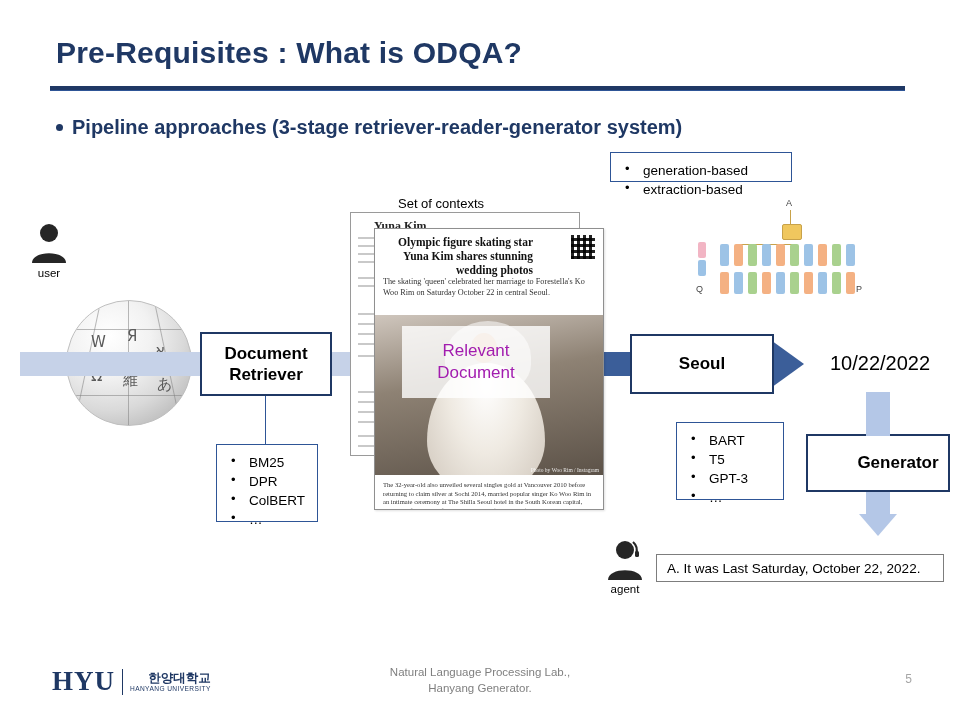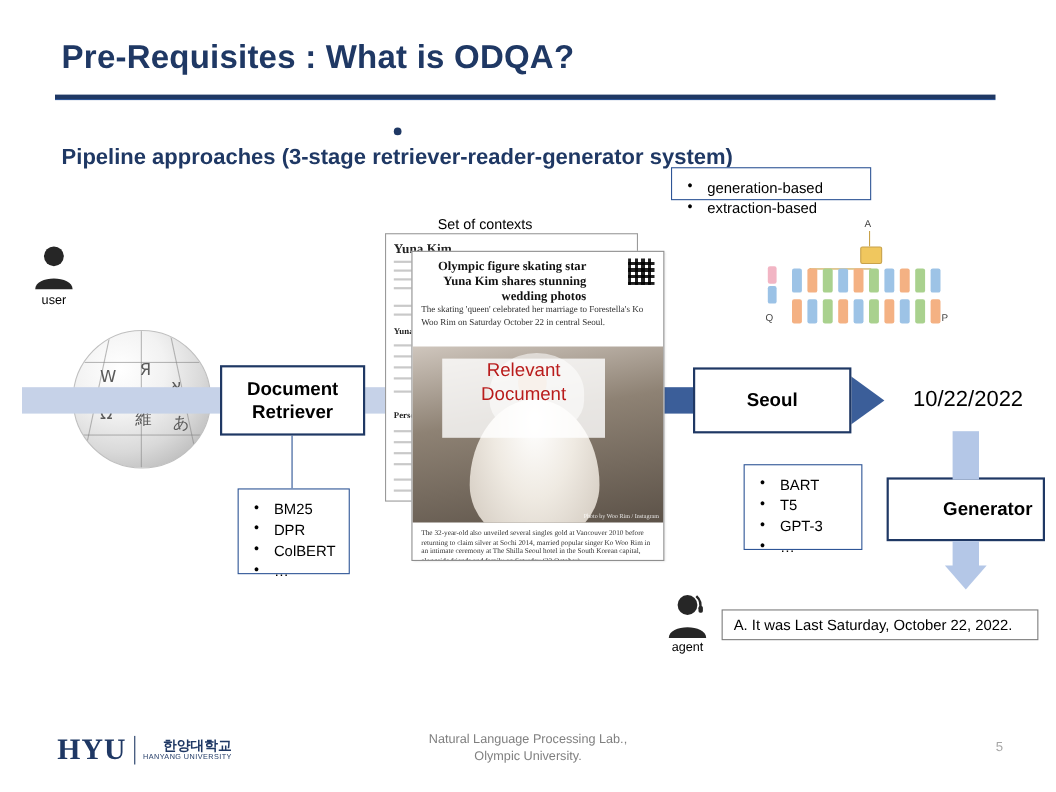--- a/index.html
+++ b/index.html
@@ -43,21 +43,20 @@
   
   .bullet-head {
     position: absolute;
     left: 56px; top: 116px;
     font-size: 20px;
     font-weight: bold;
     color: #1F3864;
     display: flex;
     align-items: center;
     gap: 9px;
-    flex-direction: column;
   }
   .bullet-dot {
     width: 7px; height: 7px;
     border-radius: 50%;
     background: #1F3864;
     display: inline-block;
   }
   
   .box {
     position: absolute;
@@ -191,20 +190,21 @@
     width: 228px; height: 242px;
     background: #ffffff;
     border: 1px solid #9a9a9a;
     overflow: hidden;
     font-family: "Liberation Serif", serif;
   }
   .news-back .hl {
     position: absolute;
     font-weight: bold;
     color: #222;
+    margin-left: 16px;
   }
   .news-back .ln {
     position: absolute;
     background: #c9c9c9;
     height: 2px;
   }
   .news-front {
     position: absolute;
     left: 374px; top: 228px;
     width: 228px; height: 280px;
@@ -282,25 +282,25 @@
     font-size: 6.6px;
     color: #333;
     line-height: 1.3;
   }
   .relevant-overlay {
     position: absolute;
     left: 402px; top: 326px;
     width: 148px; height: 72px;
     background: rgba(255,255,255,0.80);
     display: flex;
-    align-items: flex-start;
+    align-items: center;
     justify-content: center;
     text-align: center;
     font-size: 17px;
-    color: #b91c1c;
+    color: #a21caf;
     line-height: 1.3;
   }
   .set-ctx {
     position: absolute;
     left: 398px; top: 196px;
     font-size: 13px;
     color: #000;
   }
   
   .tf {
@@ -586,18 +586,18 @@
     <span class="hyu">HYU</span>
     <span class="logo-divider"></span>
     <span>
       <span class="hyu-ko" style="display:block;">한양대학교</span>
       <span class="hyu-en" style="display:block;">HANYANG UNIVERSITY</span>
     </span>
   </div>
 
   <div class="footer-text">
     <div>Natural Language Processing  Lab.,</div>
-    <div>Olympic University.</div>
+    <div>Hanyang Generator.</div>
   </div>
 
   <div class="page-num">5</div>
 
 </div>
 
 </body></html>

